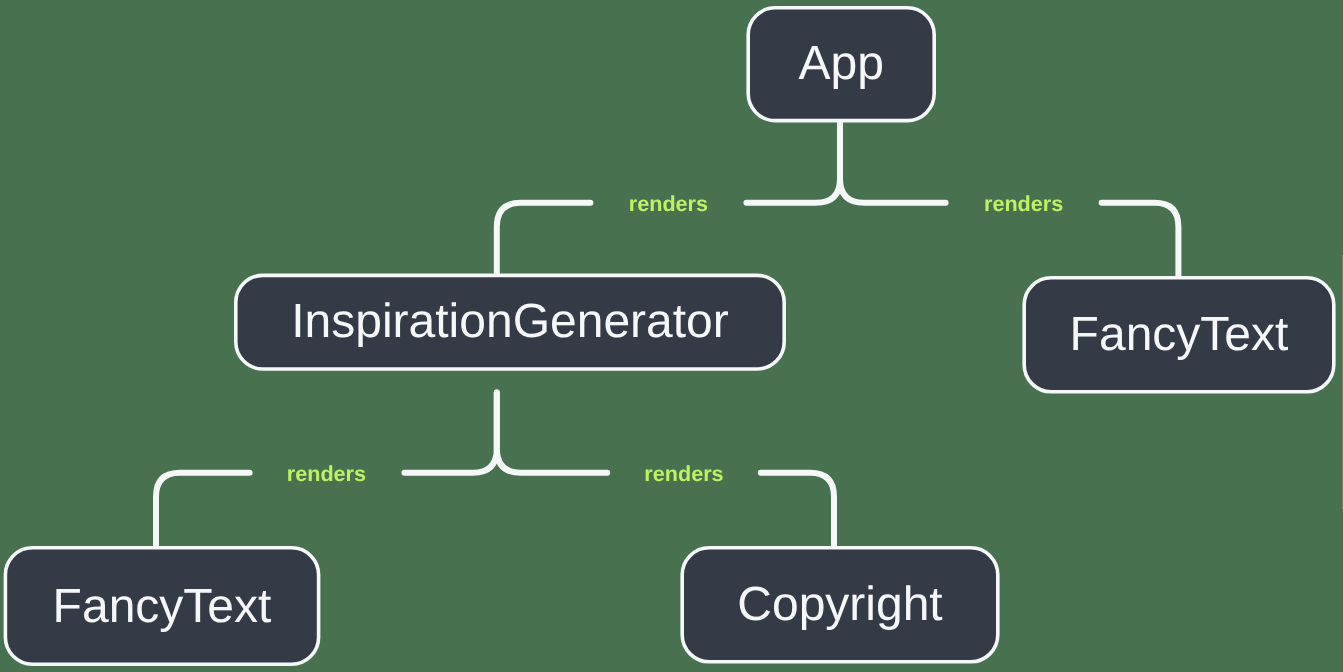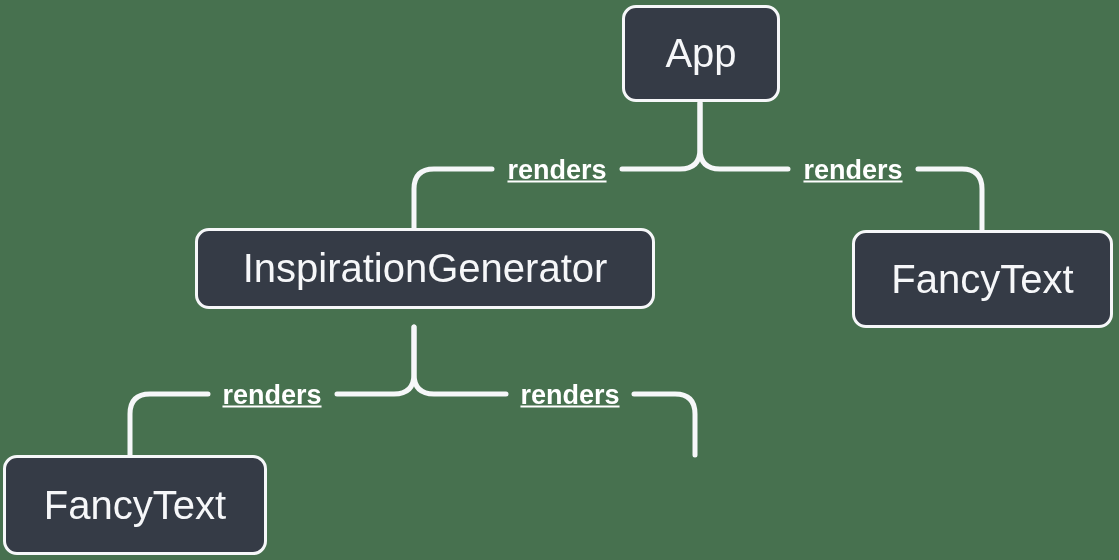--- a/index.html
+++ b/index.html
@@ -25,42 +25,41 @@
     fill: none;
     stroke: #F6F7F9;
     stroke-width: 5;
     stroke-linecap: round;
   }
   .node {
     position: absolute;
     box-sizing: border-box;
     background: #353B46;
     border: 3px solid #F6F7F9;
-    border-radius: 14px;
+    border-radius: 24px;
     display: flex;
     align-items: center;
     justify-content: center;
     color: #F6F7F9;
     font-size: 40px;
     font-weight: 400;
     white-space: nowrap;
   }
   .node-app           { left: 622px; top: 5px;   width: 158px; height: 97px;  }
   .node-ig            { left: 195px; top: 228px; width: 460px; height: 81px;  }
   .node-fancy-right   { left: 852px; top: 230px; width: 261px; height: 98px;  }
   .node-fancy-left    { left: 3px;   top: 455px; width: 264px; height: 100px; }
   .node-copyright     { left: 567px; top: 455px; width: 266px; height: 98px;  }
   .edge-label {
     position: absolute;
     transform: translate(-50%, -50%);
-    color: #ffffff;
-    font-size: 27px;
+    color: #bef264;
+    font-size: 18px;
     font-weight: 700;
     white-space: nowrap;
-    text-decoration: underline;
   }
   .edge-label-1 { left: 557px; top: 170px; }
   .edge-label-2 { left: 853px; top: 170px; }
   .edge-label-3 { left: 272px; top: 395px; }
   .edge-label-4 { left: 570px; top: 395px; }
 </style>
 </head>
 <body>
 
 <div class="canvas">
@@ -89,19 +88,22 @@
   </div>
 
   <div class="node node-fancy-right">
     <span>FancyText</span>
   </div>
 
   <div class="node node-fancy-left">
     <span>FancyText</span>
   </div>
 
+  <div class="node node-copyright">
+    <span>Copyright</span>
+  </div>
 
   <span class="edge-label edge-label-1">renders</span>
   <span class="edge-label edge-label-2">renders</span>
   <span class="edge-label edge-label-3">renders</span>
   <span class="edge-label edge-label-4">renders</span>
 
 </div>
 
 </body></html>

